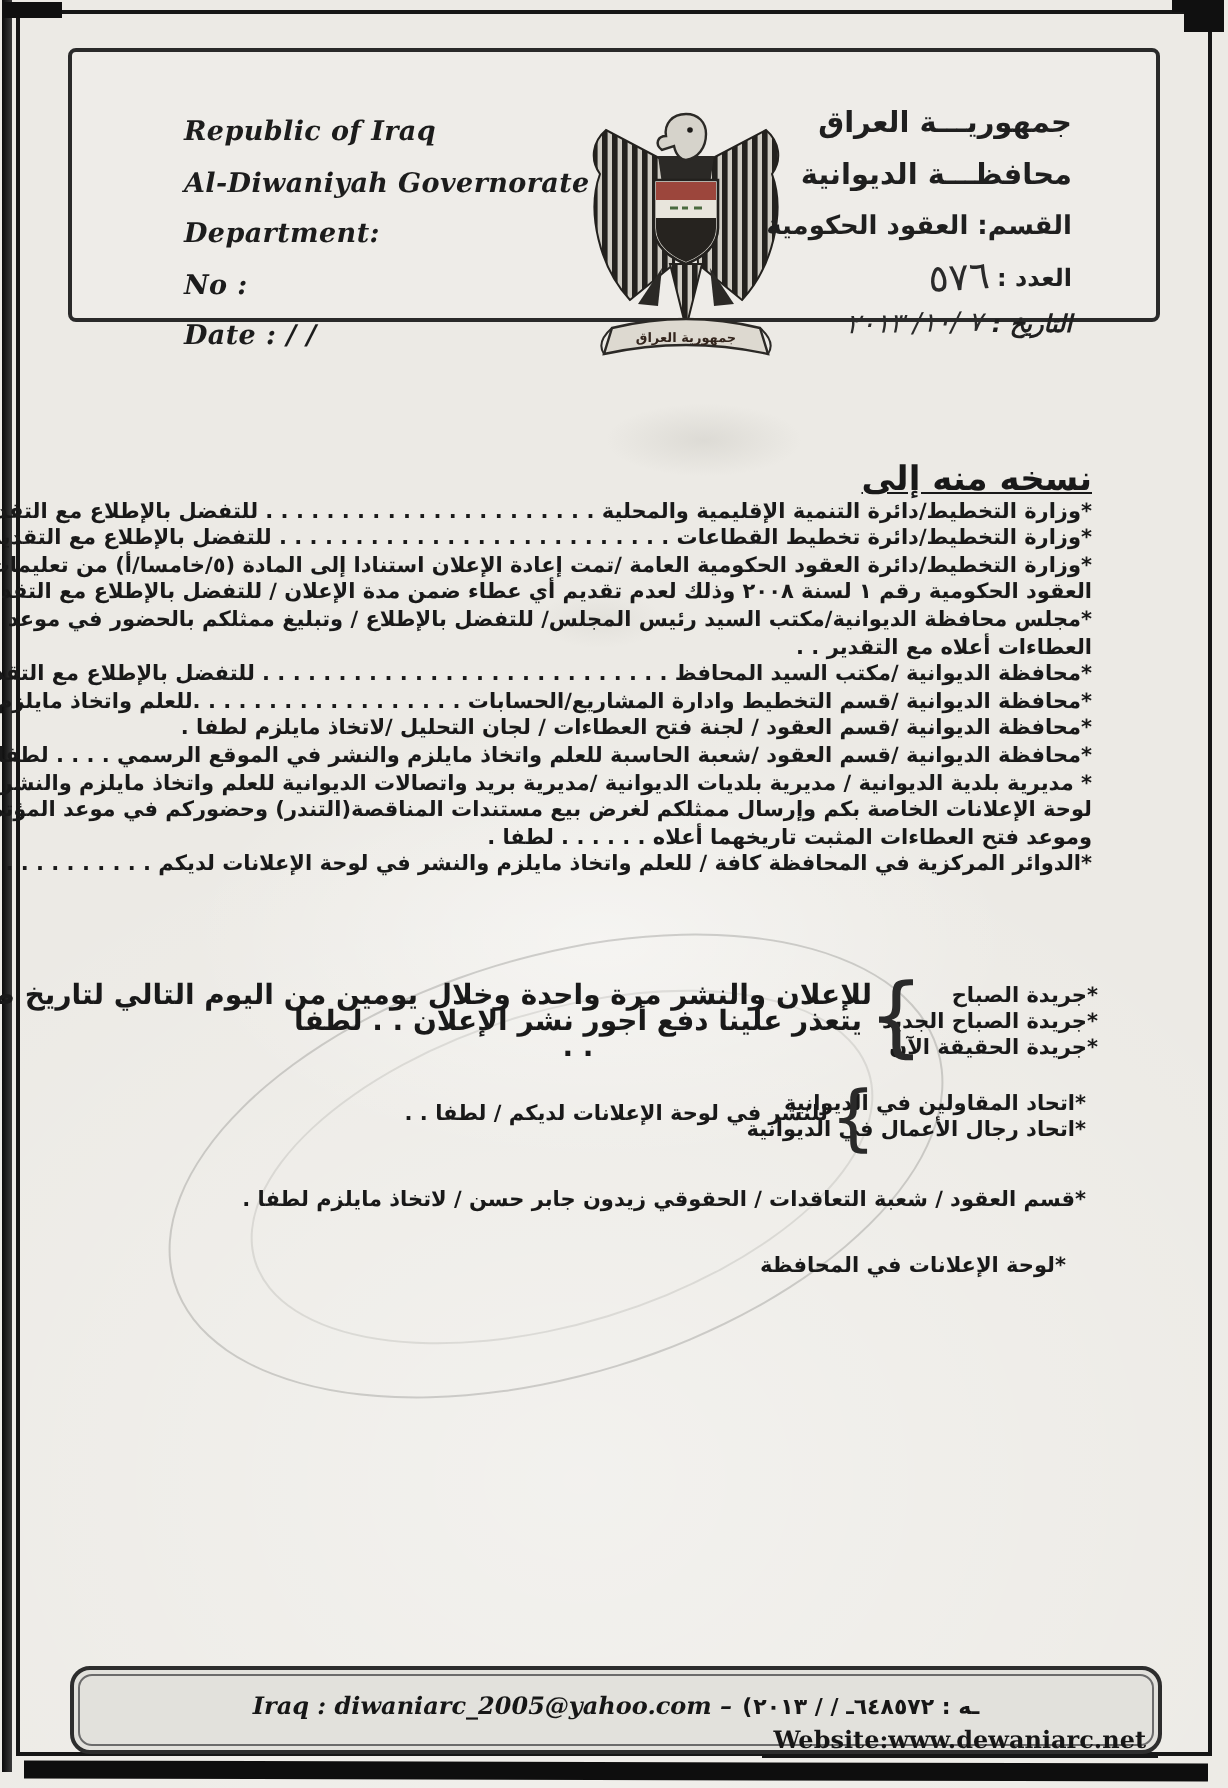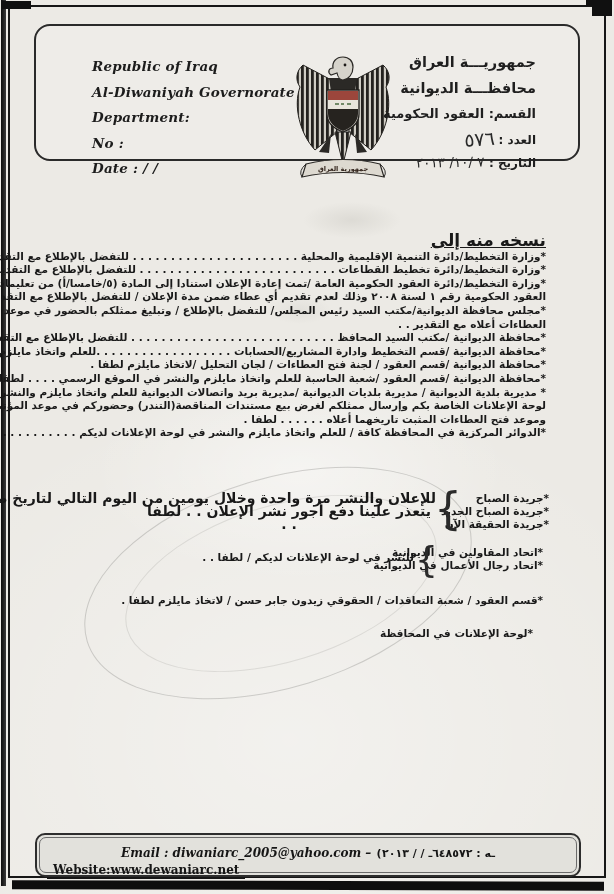--- a/index.html
+++ b/index.html
@@ -19,21 +19,21 @@
   }
   
   .edge-left{position:absolute;left:1px;top:0;width:5px;height:886px;background:linear-gradient(90deg,#0b0b0b,#3a3a3a);}
   .edge-bottom{position:absolute;left:12px;top:881px;width:592px;height:9px;background:#0e0e0e;transform:rotate(.15deg);}
   .frame{position:absolute;left:8px;top:5px;width:598px;height:873px;border:2px solid #161616;box-sizing:border-box;}
   .corner-tl{position:absolute;left:1px;top:1px;width:30px;height:8px;background:#101010;}
   .corner-tr{position:absolute;left:592px;top:0px;width:20px;height:16px;background:#101010;}
   .corner-tr::after{content:"";position:absolute;left:-6px;top:0;width:8px;height:6px;background:#101010;}
 
   
-  .hbox{position:absolute;left:34px;top:24px;width:546px;height:137px;border:2px solid #2a2a2a;border-radius:16px;box-sizing:border-box;background:rgba(255,255,255,.12);}
+  .hbox{position:absolute;left:34px;top:24px;width:546px;height:137px;border:2px solid #2a2a2a;border-radius:4px;box-sizing:border-box;background:rgba(255,255,255,.12);}
   .eng{position:absolute;left:56px;top:32px;color:#1c1c1c;font-family:"DejaVu Serif", serif;font-style:italic;font-weight:bold;font-size:13.5px;}
   .eng div{margin-bottom:9.5px;letter-spacing:.2px;}
   .arb{position:absolute;right:42px;top:28px;direction:rtl;color:#1f1f1f;font-weight:bold;}
   .arb .big{font-size:14.5px;margin-bottom:10px;}
   .arb .mid{font-size:13px;margin-bottom:5px;padding-left:24px;}
   .arb .row{font-size:12px;margin-bottom:4px;}
   .hand{display:inline-block;font-weight:400;color:#2a2a2a;}
   .hand.num{font-size:19px;letter-spacing:7px;transform:rotate(-4deg) translateY(2px);}
   .hand.date{font-size:13.5px;letter-spacing:1px;transform:rotate(-1deg);direction:ltr;unicode-bidi:bidi-override;}
 
@@ -62,21 +62,21 @@
   .line-single{position:absolute;direction:rtl;text-align:right;color:#191919;font-weight:bold;font-size:10.5px;white-space:nowrap;}
   .contracts{right:71px;top:594px;}
   .board{right:81px;top:627px;text-align:center;}
 
   
   .fbox{position:absolute;left:35px;top:833px;width:546px;height:44px;box-sizing:border-box;border:2px solid #2d2d2d;border-radius:10px;background:#e2e1dc;}
   .fbox .inner{position:absolute;inset:2px;border:1px solid #6b6b6b;border-radius:7px;}
   .fline1{position:absolute;left:0;right:0;top:7px;text-align:center;color:#161616;}
   .fline1 .em{font-family:"DejaVu Serif", serif;font-weight:bold;font-style:italic;font-size:12px;}
   .fline1 .ph{font-weight:bold;font-size:11px;direction:ltr;unicode-bidi:bidi-override;letter-spacing:.5px;}
-  .fline2{position:absolute;left:0;right:0;top:24px;text-align:left;padding-left:10px;}
+  .fline2{position:absolute;left:0;right:0;top:24px;text-align:right;padding-left:10px;}
   .fline2 span{font-family:"DejaVu Serif", serif;font-weight:bold;font-size:12px;color:#161616;border-bottom:1px solid #161616;padding:0 6px 1px;}
 </style>
 </head>
 <body>
 
 <div class="paper"></div>
 
 <div class="edge-left"></div>
 <div class="frame"></div>
 <div class="corner-tl"></div>
@@ -128,21 +128,21 @@
   </div>
 
   <div class="arb">
     <div class="big">جمهوريـــة العراق</div>
     <div class="big">محافظـــة الديوانية</div>
     <div class="mid">القسم: العقود الحكومية</div>
     <div class="row">
       <span>العدد :</span>
       <span class="hand num">٥٧٦</span>
     </div>
-    <div class="row" style="margin-top:6px;">
+    <div class="row" style="margin-top:6px;font-style:italic;">
       <span>التاريخ :</span>
       <span class="hand date">٢٠١٣ /١٠/ ٧</span>
     </div>
   </div>
 </div>
 
 <div class="stamp"></div>
 <div class="stamp2"></div>
 
 <div class="docbody">
@@ -180,19 +180,19 @@
 </div>
 <div class="brace b2">{</div>
 <div class="unions-note">للنشر في لوحة الإعلانات لديكم / لطفا . .</div>
 
 <div class="line-single contracts">*قسم العقود / شعبة التعاقدات / الحقوقي زيدون جابر حسن / لاتخاذ مايلزم لطفا .</div>
 <div class="line-single board">*لوحة الإعلانات في المحافظة</div>
 
 <div class="fbox">
   <div class="inner"></div>
   <div class="fline1">
-    <span class="em">Email : diwaniarc_2005@yahoo.com –</span>
+    <span class="em">Iraq : diwaniarc_2005@yahoo.com –</span>
     <span class="ph">(٢٠١٣ /   /    ـ٦٤٨٥٧٢ : هـ</span>
   </div>
   <div class="fline2">
     <span>Website:www.dewaniarc.net</span>
   </div>
 </div>
 
 </body></html>

